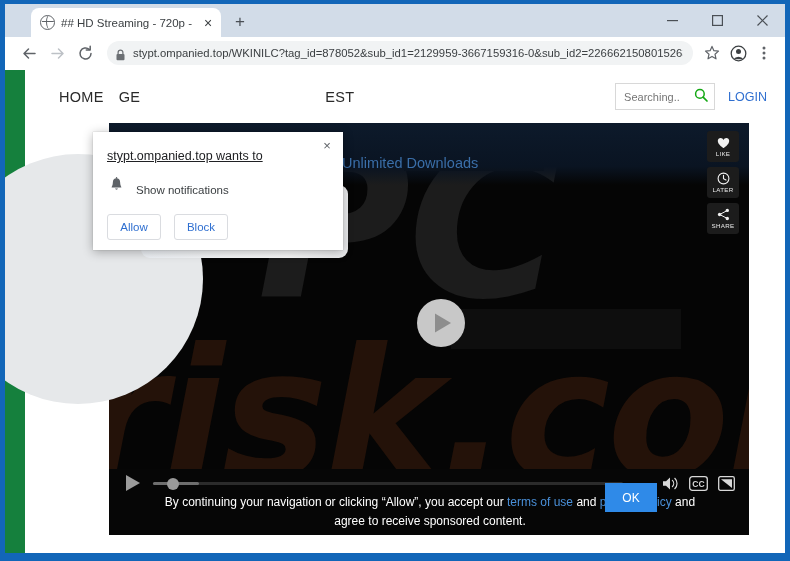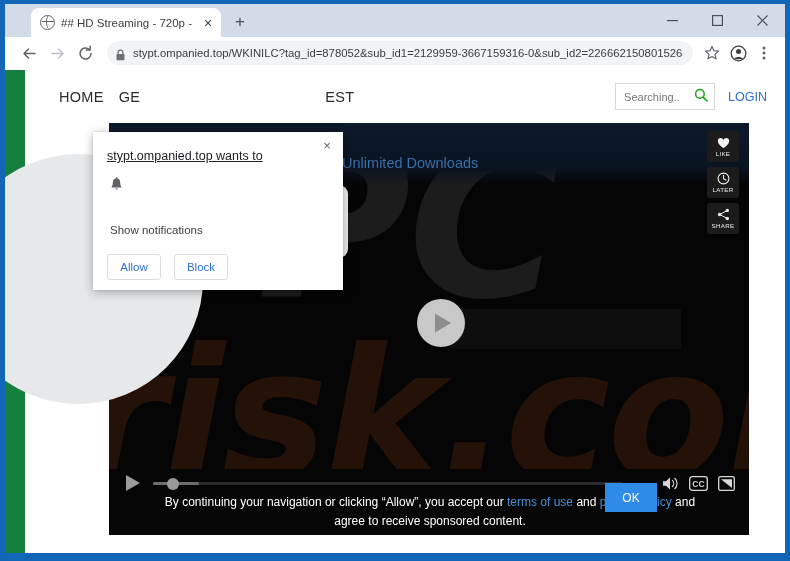--- a/index.html
+++ b/index.html
@@ -538,25 +538,24 @@
   }
   #perm-title {
     font-size: 12.5px;
     color: #202124;
     line-height: 17px;
     margin: 2px 0 12px 0;
     text-decoration: underline;
   }
   #perm-row {
     display: flex;
-    align-items: flex-start;
-    gap: 28px;
+    align-items: flex-end;
+    gap: 12px;
     margin-bottom: 18px;
     padding-left: 3px;
-    flex-direction: column;
   }
   #bell-icon { flex: 0 0 14px; color: #5f6368; }
   #perm-label { font-size: 11.5px; color: #3c4043; }
   #perm-actions {
     display: flex;
     justify-content: flex-start;
     gap: 13px;
   }
   .perm-btn {
     min-width: 54px;

